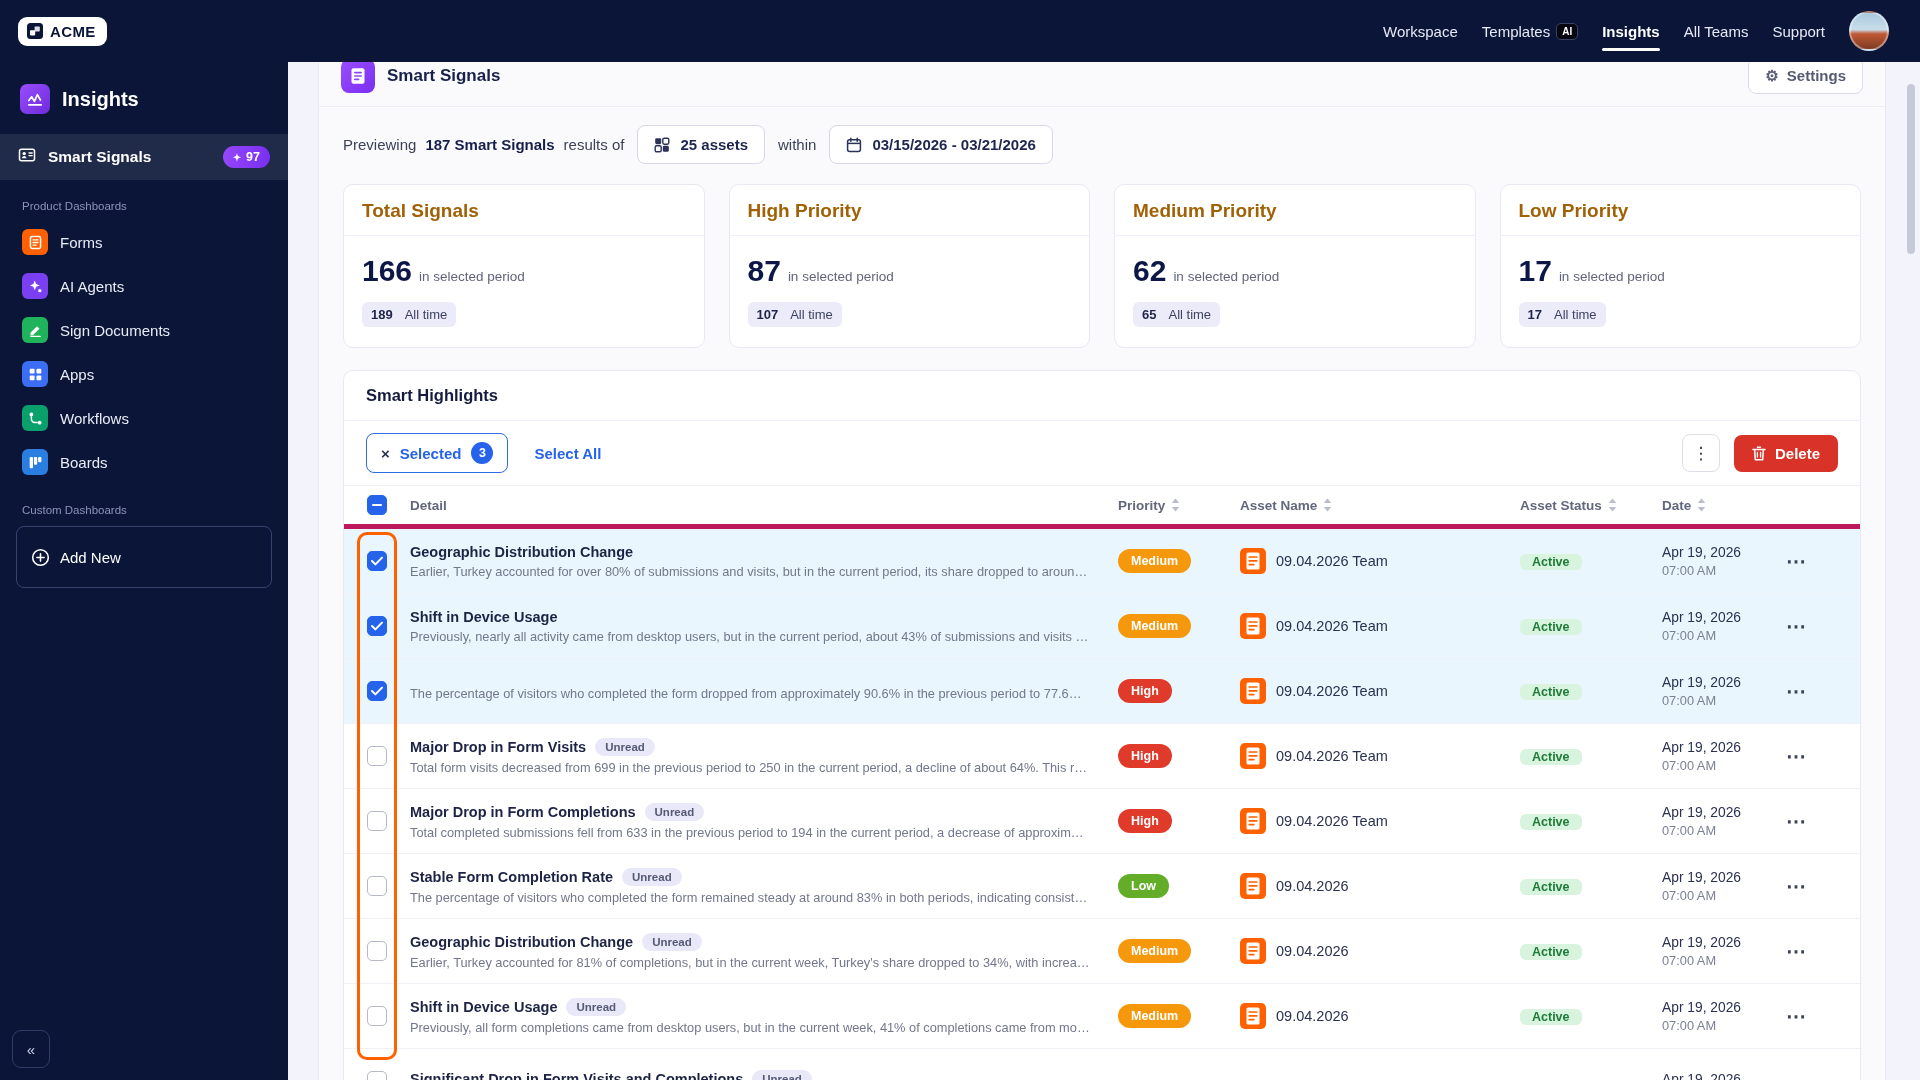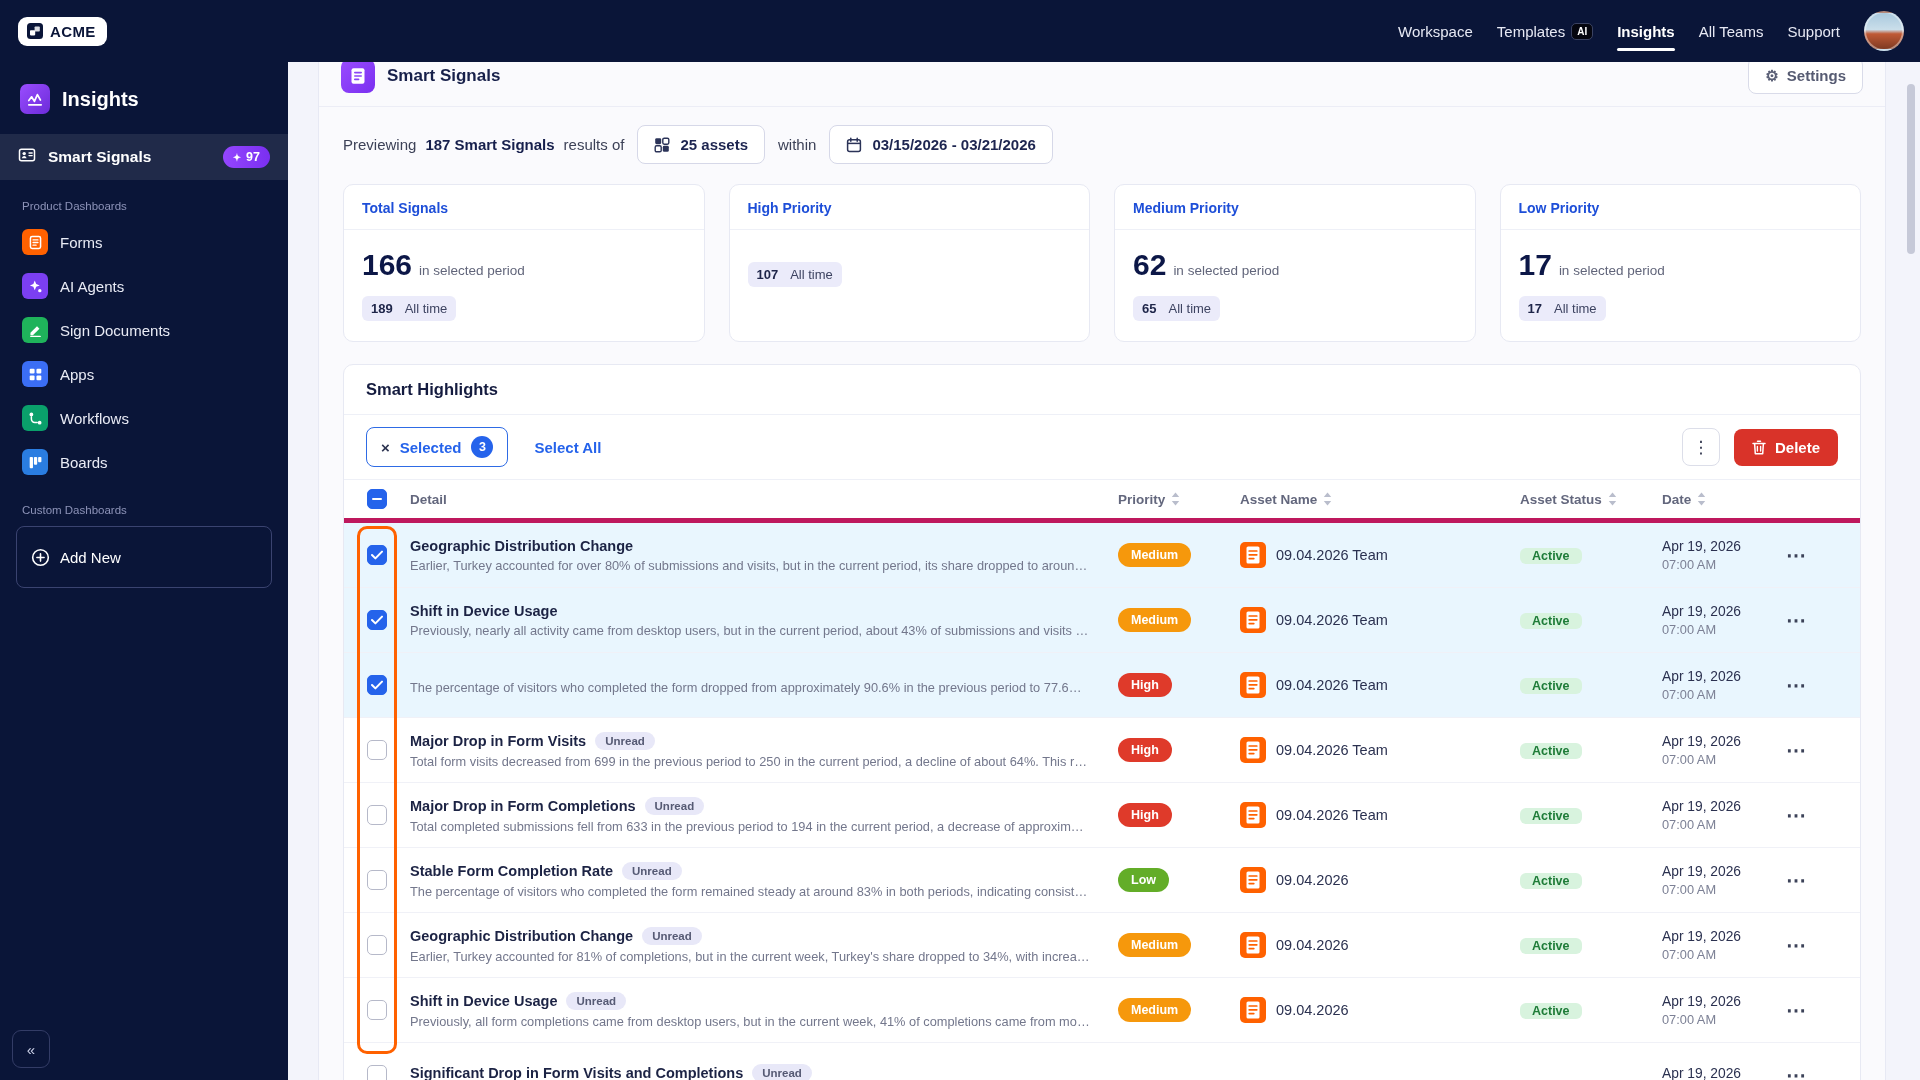--- a/index.html
+++ b/index.html
@@ -1,20 +1,20 @@
 <!DOCTYPE html>
 <html><head>
 <meta charset="utf-8">
 <style>
   *{margin:0;padding:0;box-sizing:border-box;}
   html,body{width:1920px;height:1080px;overflow:hidden;}
   body{font-family:"Liberation Sans",sans-serif;background:#f3f4fb;position:relative;}
 
   
-  .topbar{position:absolute;top:0;left:0;width:100%;height:62px;background:#0a1538;display:flex;align-items:center;padding:0 16px 0 18px;z-index:6;}
+  .topbar{position:absolute;top:0;left:0;width:100%;height:62px;background:#0a1538;display:flex;align-items:center;padding:0 31px 0 18px;z-index:6;}
   .brand{background:#fff;border-radius:9px;padding:6px 11px 6px 9px;display:flex;align-items:center;gap:7px;cursor:pointer;}
   .brand-mark{display:flex;}
   .brand-name{font-weight:800;font-size:15px;color:#0a1538;letter-spacing:.4px;}
   .topnav{margin-left:auto;display:flex;align-items:center;gap:24px;height:100%;}
   .nav-item{position:relative;display:flex;align-items:center;color:#e7e9f4;font-size:15px;cursor:pointer;height:100%;}
   .nav-item.active .nav-label{font-weight:700;color:#fff;}
   .nav-item.active::after{content:"";position:absolute;left:0;right:0;bottom:11px;height:3px;border-radius:2px;background:#fff;}
   .ai-badge{margin-left:6px;background:#05060f;border:1px solid #3a4262;color:#fff;font-size:10px;font-weight:700;padding:2px 5px;border-radius:5px;}
   .avatar{width:40px;height:40px;border-radius:50%;border:2px solid rgba(255,255,255,.4);cursor:pointer;
           background:linear-gradient(180deg,#a9c9de 0%,#cadeea 46%,#c05a36 58%,#7e3a22 100%);}
@@ -43,21 +43,21 @@
   .settings{margin-left:auto;display:flex;align-items:center;gap:8px;background:#fff;border:1px solid #d9dbe9;border-radius:8px;padding:9px 16px;font-size:15px;font-weight:600;color:#565b72;cursor:pointer;font-family:inherit;}
   .gear{font-size:15px;color:#5a5f76;line-height:1;}
   .page-body{padding:18px 24px 40px;}
 
   .preview{display:flex;align-items:center;gap:9px;color:#3c4157;font-size:15px;}
   .pv.bold{font-weight:700;color:#161f4c;}
   .dd{display:flex;align-items:center;gap:10px;background:#fff;border:1px solid #d6d8e8;border-radius:8px;padding:10px 16px;font-size:15px;font-weight:600;color:#1d2550;cursor:pointer;margin:0 4px;}
 
   .stats{margin-top:20px;display:grid;grid-template-columns:repeat(4,1fr);gap:24px;}
   .stat-card{background:#fff;border:1px solid #e7e9f3;border-radius:10px;}
-  .stat-title{padding:15px 18px 13px;font-size:14px;font-weight:600;color:#1d4ed8;border-bottom:1px solid #eef0f7;}
+  .stat-title{padding:15px 18px 13px;font-size:19px;font-weight:600;color:#a16207;border-bottom:1px solid #eef0f7;}
   .stat-body{padding:18px 18px 20px;}
   .stat-value{font-size:30px;font-weight:800;color:#0c1747;}
   .stat-suffix{font-size:13.5px;color:#61657a;margin-left:7px;}
   .stat-alltime{margin-top:14px;display:inline-flex;gap:12px;background:#ebebfa;border-radius:6px;padding:5px 9px;font-size:13px;color:#3d4361;}
   .stat-alltime b{color:#1e2549;}
 
   .hl{margin-top:22px;background:#fff;border:1px solid #e7e9f3;border-radius:10px;overflow:hidden;}
   .hl-title{padding:15px 22px;font-size:16.5px;font-weight:700;color:#141b3f;border-bottom:1px solid #eef0f7;}
   .toolbar{padding:12px 22px;display:flex;align-items:center;}
   .sel-btn{display:inline-flex;align-items:center;gap:10px;background:#fff;border:1px solid #2e6be5;border-radius:8px;padding:8px 14px;color:#2563eb;font-size:15px;font-weight:700;cursor:pointer;font-family:inherit;}
@@ -275,21 +275,21 @@
       <div class="stats">
           <section class="stat-card">
             <div class="stat-title">Total Signals</div>
             <div class="stat-body"><div><span class="stat-value">166</span><span class="stat-suffix">in selected period</span></div><div class="stat-alltime">
                 <b>189</b>
                 <span>All time</span>
               </div></div>
           </section>
           <section class="stat-card">
             <div class="stat-title">High Priority</div>
-            <div class="stat-body"><div class="stat-alltime">
+            <div class="stat-body"><div><span class="stat-value">87</span><span class="stat-suffix">in selected period</span></div><div class="stat-alltime">
                 <b>107</b>
                 <span>All time</span>
               </div></div>
           </section>
           <section class="stat-card">
             <div class="stat-title">Medium Priority</div>
             <div class="stat-body"><div><span class="stat-value">62</span><span class="stat-suffix">in selected period</span></div><div class="stat-alltime">
                 <b>65</b>
                 <span>All time</span>
               </div></div>

